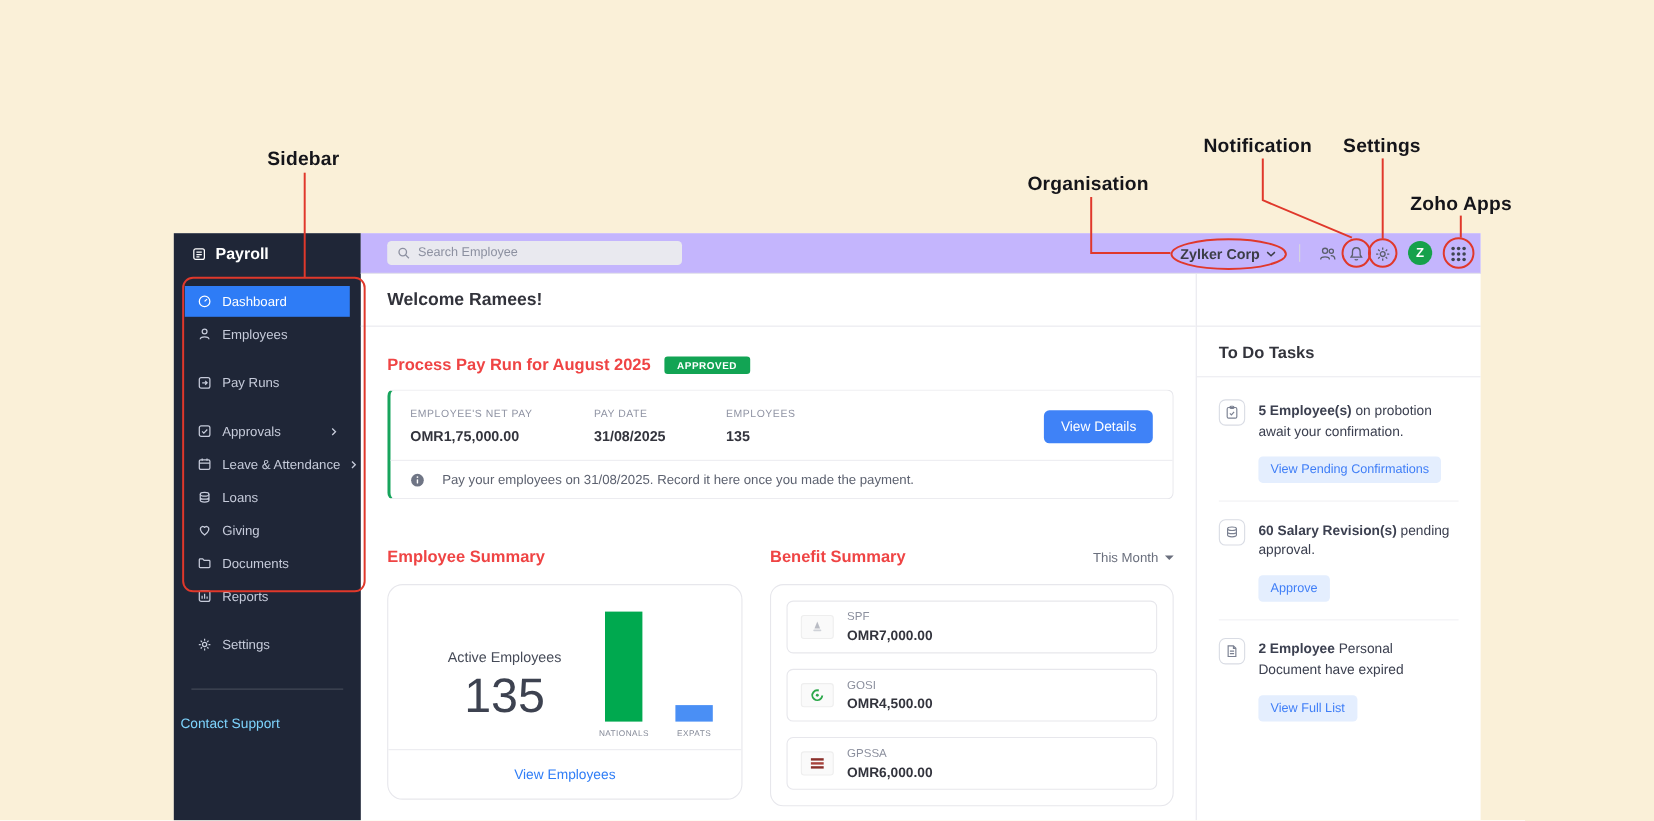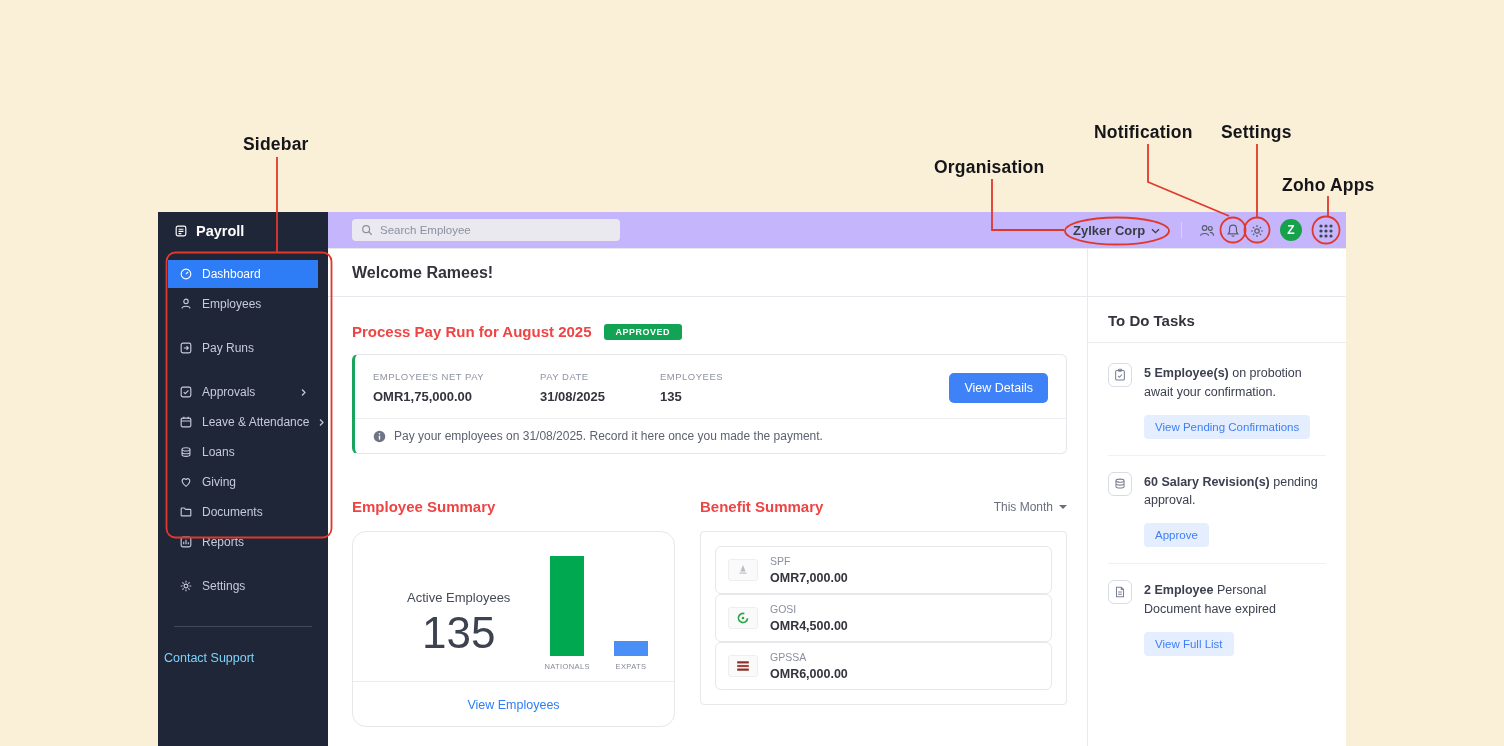--- a/index.html
+++ b/index.html
@@ -52,21 +52,21 @@
   .pr-head { display:flex; align-items:center; gap:12px; margin-bottom:14px; }
   .sec-title { font-size:15px; font-weight:700; color:#ef4444; }
   .badge { background:#12a454; color:#fff; font-size:9px; font-weight:700; letter-spacing:.5px; padding:3px 12px; border-radius:3px; }
 
   .payrun-card { border:1px solid #e6e6eb; border-left:3px solid #17a45c; border-radius:6px; background:#fff; }
   .pr-top { display:flex; align-items:center; padding:16px 18px 14px; }
   .pr-field1 { width:167px; } .pr-field2 { width:120px; }
   .pr-label { font-size:9.5px; color:#8f93a3; letter-spacing:.5px; margin-bottom:7px; }
   .pr-value { font-size:13px; font-weight:700; color:#33343d; }
   .btn-primary { margin-left:auto; background:#3f82f7; color:#fff; font-size:12.5px; padding:8px 15px; border-radius:5px; border:none; cursor:pointer; font-family:inherit; }
-  .pr-note { border-top:1px solid #ededf1; padding:10px 18px; font-size:12px; color:#5d6270; display:flex; gap:8px; align-items:center; }
+  .pr-note { border-top:1px solid #ededf1; padding:10px 18px; font-size:12px; color:#5d6270; display:flex; gap:16px; align-items:center; }
 
   .sections { display:flex; gap:25px; margin-top:44px; }
   .emp-col { width:323px; flex-shrink:0; }
   .ben-col { flex:1; }
   .sec-head { display:flex; align-items:center; margin-bottom:16px; }
   .filter { margin-left:auto; font-size:12px; color:#6a6f7d; display:flex; align-items:center; gap:6px; cursor:pointer; }
   .caret-down { width:0; height:0; border-left:4px solid transparent; border-right:4px solid transparent; border-top:4px solid #6a6f7d; }
 
   .emp-card { border:1px solid #e7e7ec; border-radius:14px; background:#fff; }
   .emp-body { display:flex; align-items:flex-end; padding:24px 22px 10px 20px; }
@@ -75,21 +75,21 @@
   .active-count { font-size:44px; color:#3d4250; line-height:1.1; }
   .emp-chart { display:flex; align-items:flex-end; gap:24px; padding-right:4px; }
   .bar-wrap { display:flex; flex-direction:column; align-items:center; }
   .bar { width:34px; }
   .bar-green { height:100px; background:#00a94f; }
   .bar-blue { height:15px; background:#4a8ff5; }
   .bar-label { font-size:7.5px; color:#858a98; margin-top:6px; letter-spacing:.4px; }
   .emp-footer { border-top:1px solid #ececf0; text-align:center; padding:13px; }
   .link { color:#2f7df6; font-size:12.5px; cursor:pointer; text-decoration:none; }
 
-  .ben-card { border:1px solid #e7e7ec; border-radius:4px; background:#fff; padding:14px; display:flex; flex-direction:column; }
+  .ben-card { border:1px solid #e7e7ec; border-radius:12px; background:#fff; padding:14px; display:flex; flex-direction:column; gap:14px; }
   .ben-row { border:1px solid #e7e7ec; border-radius:6px; display:flex; align-items:center; gap:12px; padding:8px 12px; height:48px; }
   .ben-icon { width:30px; height:22px; border:1px solid #eee; border-radius:3px; background:#fafafa; display:flex; align-items:center; justify-content:center; flex-shrink:0; }
   .ben-name { font-size:10.5px; color:#8b8f9d; margin-bottom:4px; }
   .ben-amt { font-size:12.5px; font-weight:700; color:#33343d; }
 
   
   .todo-col { flex:1; display:flex; flex-direction:column; min-width:0; }
   .todo-spacer { height:48px; flex-shrink:0; border-bottom:1px solid #e8e8ee; }
   .todo-head { padding:15px 20px 13px; font-size:15px; font-weight:700; color:#33343c; border-bottom:1px solid #ececf0; }
   .tasks { padding:4px 20px; }

